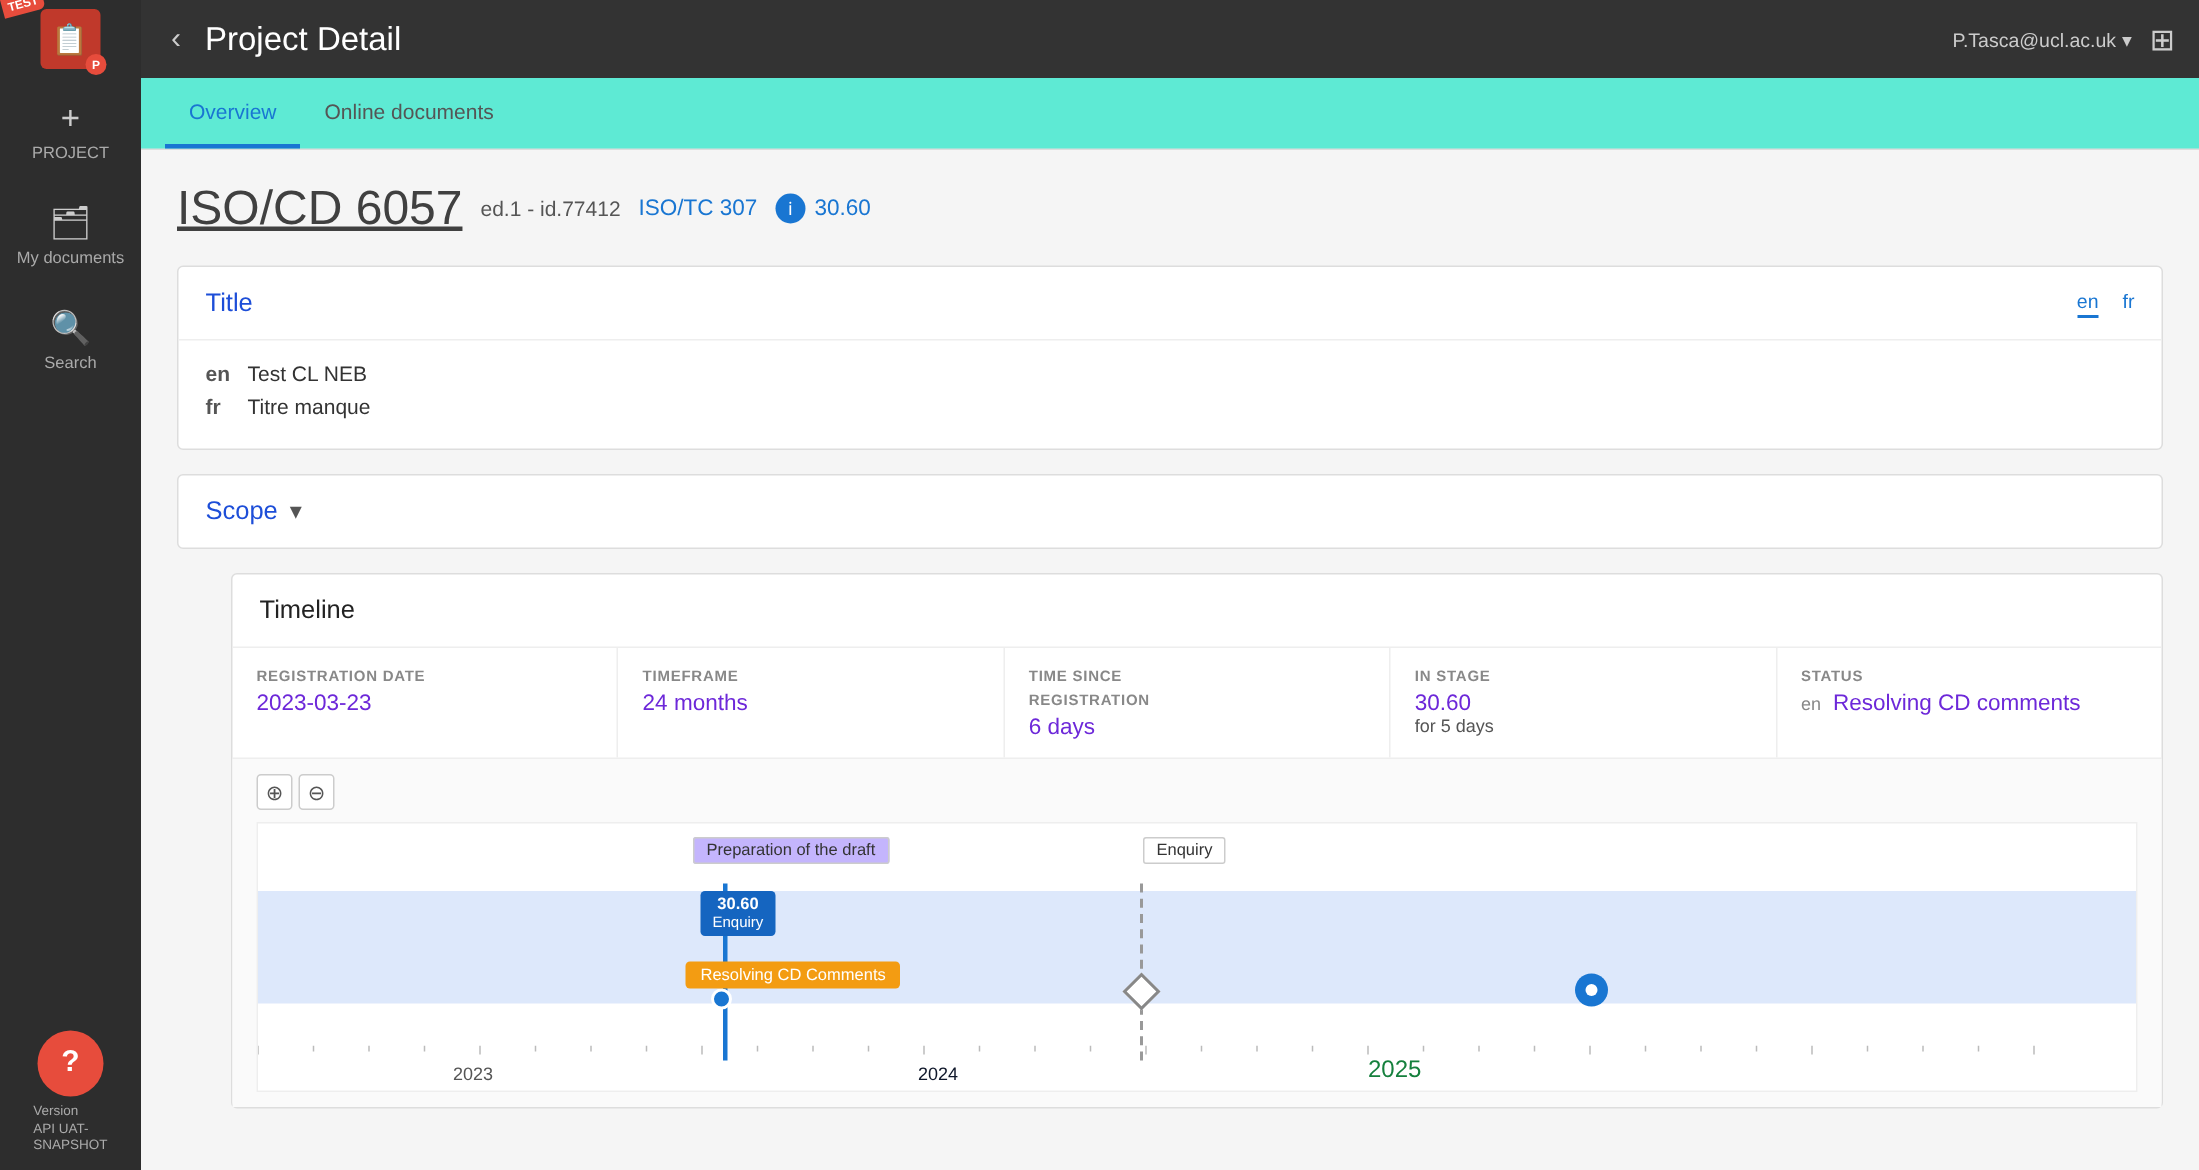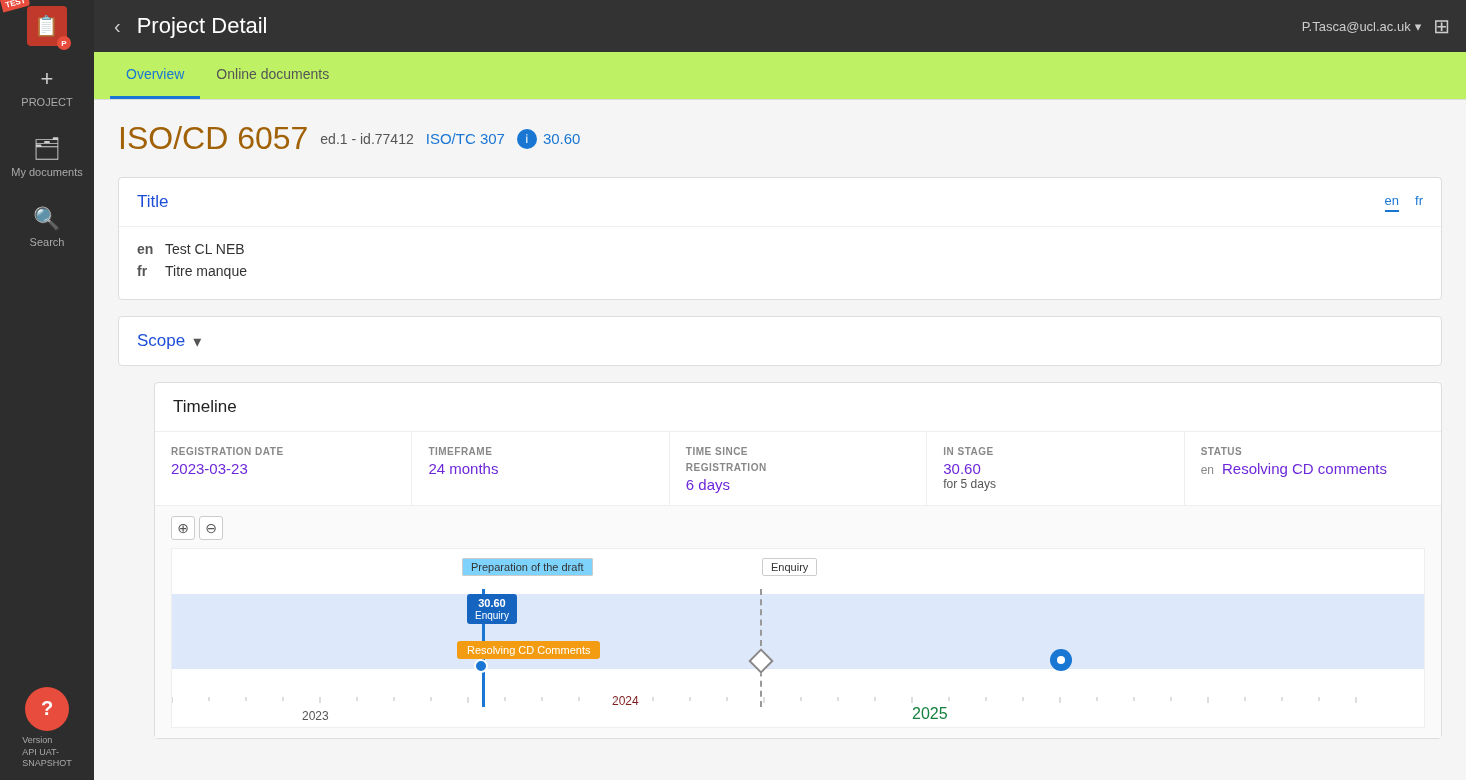--- a/index.html
+++ b/index.html
@@ -149,21 +149,21 @@
       gap: 4px;
     }
     .topbar-grid {
       color: #ccc;
       font-size: 20px;
       cursor: pointer;
     }
 
     
     .tabbar {
-      background: #bef264;
+      background: #5eead4;
       border-bottom: 1px solid #ddd;
       display: flex;
       padding: 0 16px;
       flex-shrink: 0;
     }
     .tab {
       padding: 14px 16px;
       font-size: 14px;
       cursor: pointer;
       color: #555;
@@ -186,21 +186,22 @@
     .page-heading {
       display: flex;
       align-items: center;
       gap: 12px;
       margin-bottom: 20px;
       flex-wrap: wrap;
     }
     .page-heading h1 {
       font-size: 32px;
       font-weight: 400;
-      color: #a16207;
+      color: #404040;
+      text-decoration: underline;
     }
     .edition-badge {
       font-size: 14px;
       color: #555;
     }
     .tc-link {
       color: #1976d2;
       font-size: 15px;
       text-decoration: none;
       cursor: pointer;
@@ -508,21 +509,21 @@
             <span>⊕</span>
           </div>
           <div class="zoom-btn">
             <span>⊖</span>
           </div>
         </div>
 
         <div style="position:relative;height:180px;background:white;border:1px solid #eee;overflow:hidden;">
 
           <div style="position:absolute;top:8px;left:290px;z-index:5;">
-            <span style="background:#7dd3fc;border:1px solid #ccc;padding:2px 8px;font-size:11px;color:#333;border-radius:2px;">Preparation of the draft</span>
+            <span style="background:#c4b5fd;border:1px solid #ccc;padding:2px 8px;font-size:11px;color:#333;border-radius:2px;">Preparation of the draft</span>
           </div>
           <div style="position:absolute;top:8px;left:590px;z-index:5;">
             <span style="background:white;border:1px solid #ccc;padding:2px 8px;font-size:11px;color:#333;border-radius:2px;">Enquiry</span>
           </div>
 
           <div style="position:absolute;top:45px;left:0;right:0;height:75px;background:#dde8fb;"></div>
 
           <div style="position:absolute;top:45px;left:295px;z-index:10;">
             <div style="background:#1565c0;color:white;font-size:11px;font-weight:bold;padding:3px 8px;border-radius:3px;text-align:center;">
               <span>30.60</span><br>
@@ -542,21 +543,21 @@
 
           <div style="position:absolute;left:588px;top:40px;bottom:20px;width:0;border-left:2px dashed #999;z-index:8;"></div>
 
           <div style="position:absolute;left:580px;top:103px;width:18px;height:18px;background:white;border:2px solid #888;transform:rotate(45deg);z-index:9;"></div>
 
           <div style="position:absolute;left:878px;top:100px;width:22px;height:22px;background:#1976d2;border-radius:50%;display:flex;align-items:center;justify-content:center;z-index:9;">
             <div style="width:8px;height:8px;background:white;border-radius:50%;"></div>
           </div>
 
           <div style="position:absolute;bottom:4px;left:130px;font-size:12px;color:#555;">2023</div>
-          <div style="position:absolute;bottom:19px;left:440px;font-size:12px;color:#7f1d1d;">2024</div>
+          <div style="position:absolute;bottom:4px;left:440px;font-size:12px;color:#0f172a;">2024</div>
           <div style="position:absolute;bottom:4px;left:740px;font-size:16px;color:#15803d;">2025</div>
 
           <svg style="position:absolute;bottom:16px;left:0;right:0;width:100%;height:14px;">
             <line x1="0" y1="0" x2="0" y2="6" stroke="#bbb" stroke-width="1"></line>
             <line x1="37" y1="0" x2="37" y2="4" stroke="#bbb" stroke-width="1"></line>
             <line x1="74" y1="0" x2="74" y2="4" stroke="#bbb" stroke-width="1"></line>
             <line x1="111" y1="0" x2="111" y2="4" stroke="#bbb" stroke-width="1"></line>
             <line x1="148" y1="0" x2="148" y2="6" stroke="#bbb" stroke-width="1"></line>
             <line x1="185" y1="0" x2="185" y2="4" stroke="#bbb" stroke-width="1"></line>
             <line x1="222" y1="0" x2="222" y2="4" stroke="#bbb" stroke-width="1"></line>

